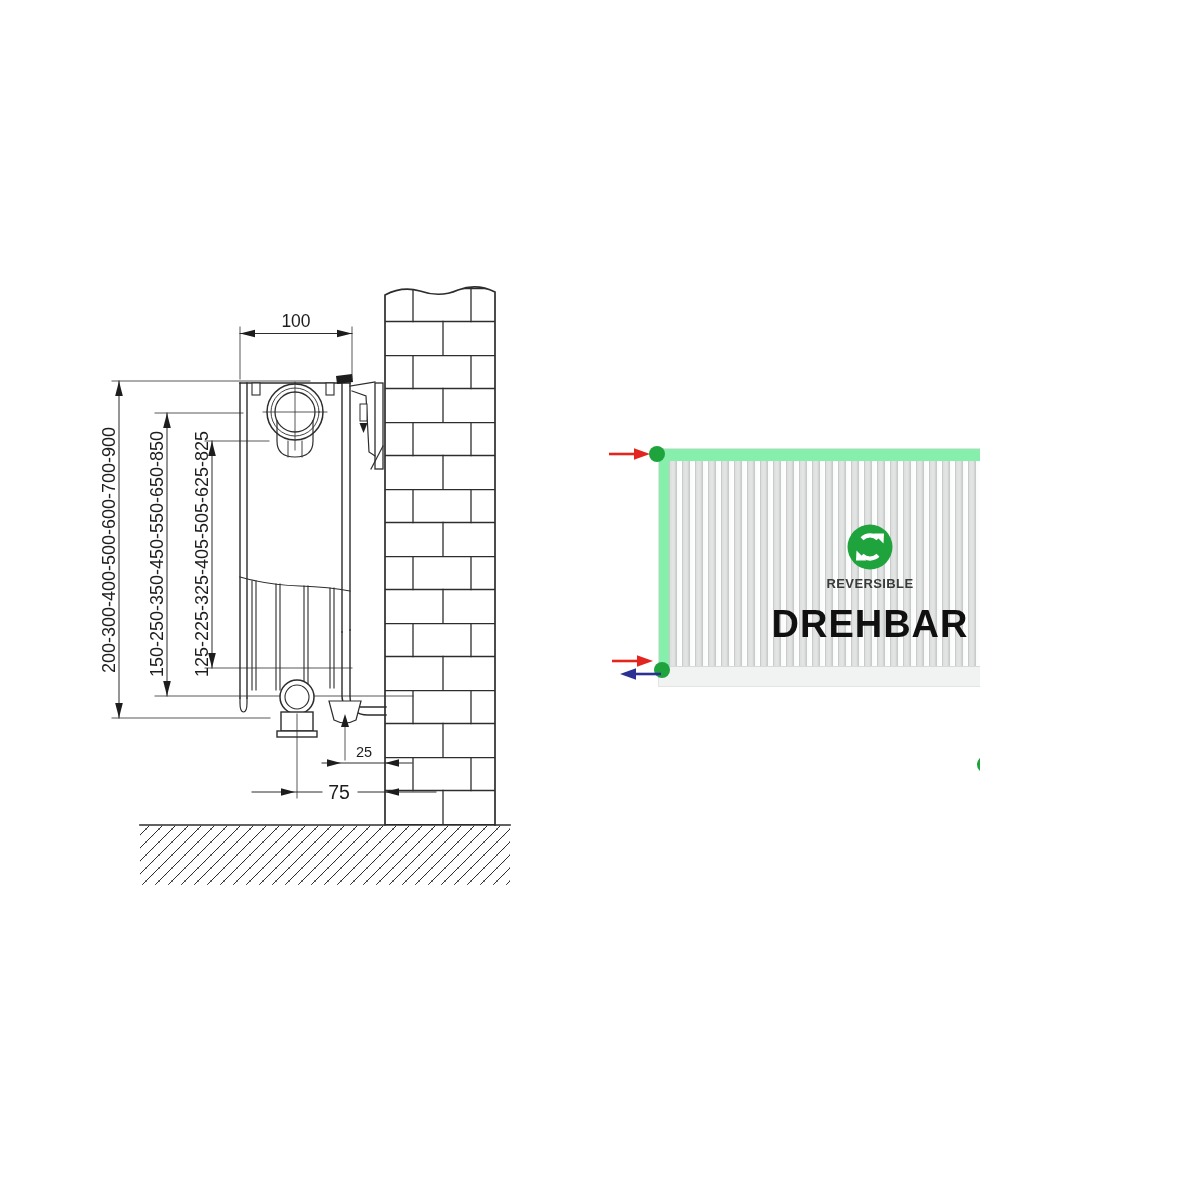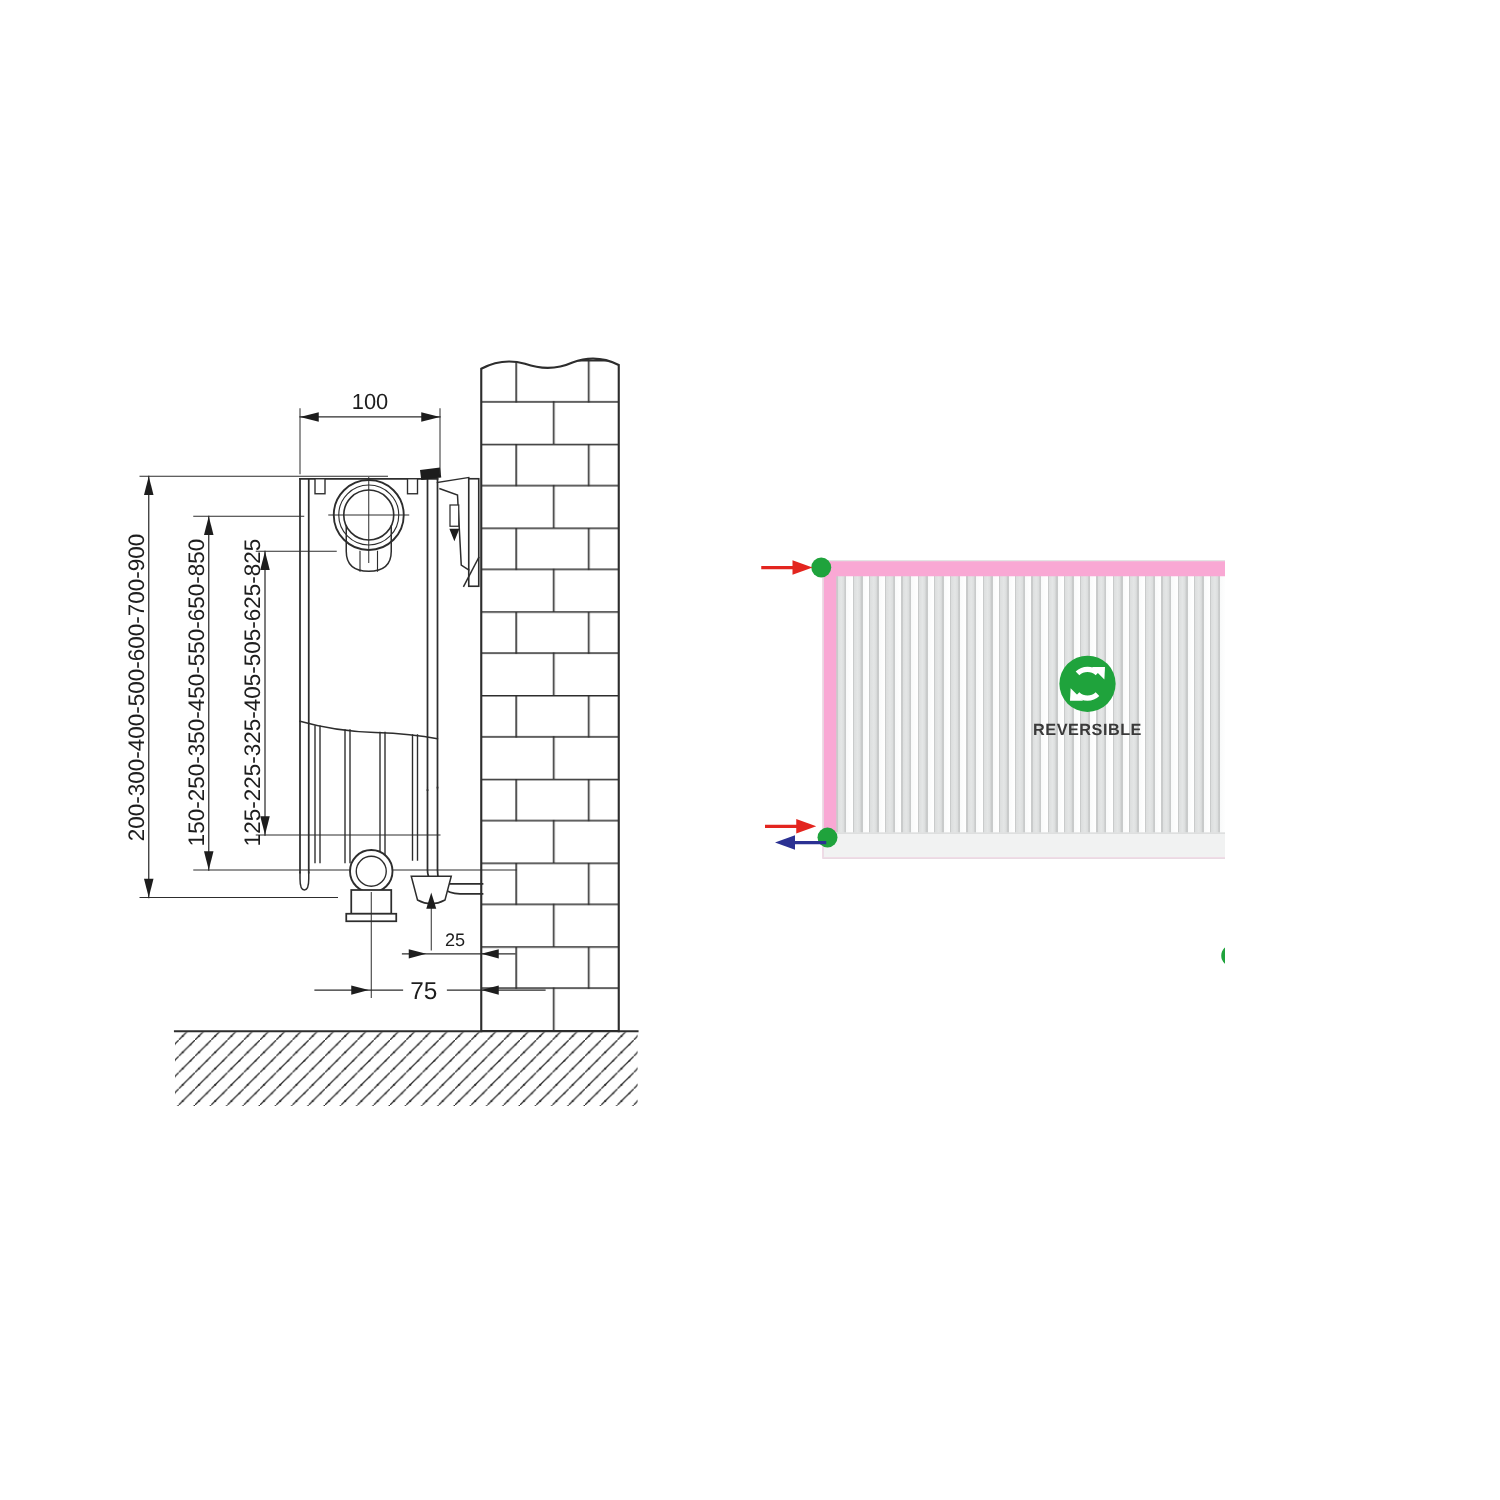--- a/index.html
+++ b/index.html
@@ -3,21 +3,21 @@
 <meta charset="utf-8">
 <style>
   html,body{margin:0;padding:0;background:#ffffff;}
   .stage{position:relative;width:980px;height:1200px;background:#ffffff;overflow:hidden;
          font-family:"Liberation Sans",sans-serif;}
   .left-view{position:absolute;left:90px;top:280px;}
   svg text{font-family:"Liberation Sans",sans-serif;fill:#1d1d1d;}
 
   
   .rad-panel{position:absolute;left:658px;top:448px;width:424px;height:239px;
-             background:#f9a8d4;border:1px solid #e3e4e4;box-sizing:border-box;}
+             background:#86efac;border:1px solid #e3e4e4;box-sizing:border-box;}
   .rad-ribs{position:absolute;left:10px;right:8px;top:12px;bottom:19px;
             background:repeating-linear-gradient(to right,
               #c9cbcb 0px,#c9cbcb 1px,#dcdede 1px,#e4e6e6 4px,#dcdede 6px,
               #c9cbcb 7px,#c9cbcb 8px,#f9fafa 8px,#ffffff 13px);}
   .rad-bottom{position:absolute;left:0;right:0;bottom:0;height:19px;
               background:#f1f2f2;border-top:1px solid #d8d9d9;}
   .center-stack{position:absolute;left:0;right:0;top:74px;text-align:center;}
   .cycle-icon{display:block;margin:0 auto;}
   .badge-line{font-size:13px;font-weight:bold;color:#3a3a3a;letter-spacing:0.4px;line-height:16px;}
   .badge-top{margin-top:5px;}
@@ -160,20 +160,21 @@
       <svg class="cycle-icon" width="48" height="48" viewBox="-24 -24 48 48">
         <circle cx="0" cy="0" r="22.5" fill="#1fa33c"></circle>
         <g stroke="#ffffff" stroke-width="4.2" fill="none">
           <path d="M -8 -8.3 A 11.5 11.5 0 0 1 8 -8.3"></path>
           <path d="M 8 8.3 A 11.5 11.5 0 0 1 -8 8.3"></path>
         </g>
         <polygon points="13.5,-3.5 3.5,-13.5 14,-13.5" fill="#ffffff"></polygon>
         <polygon points="-13.5,3.5 -3.5,13.5 -14,13.5" fill="#ffffff"></polygon>
       </svg>
       <div class="badge-line badge-top">REVERSIBLE</div>
+      <div class="drehbar">DREHBAR</div>
     </div>
   </div>
 
   <div class="plug"></div>
 
   <div class="dot" style="left:649px;top:446px;"></div>
   <div class="dot" style="left:1072px;top:445px;"></div>
   <div class="dot" style="left:654px;top:662px;"></div>
   <div class="dot" style="left:1071px;top:659px;"></div>
   <div class="dot" style="left:1037px;top:680px;"></div>

